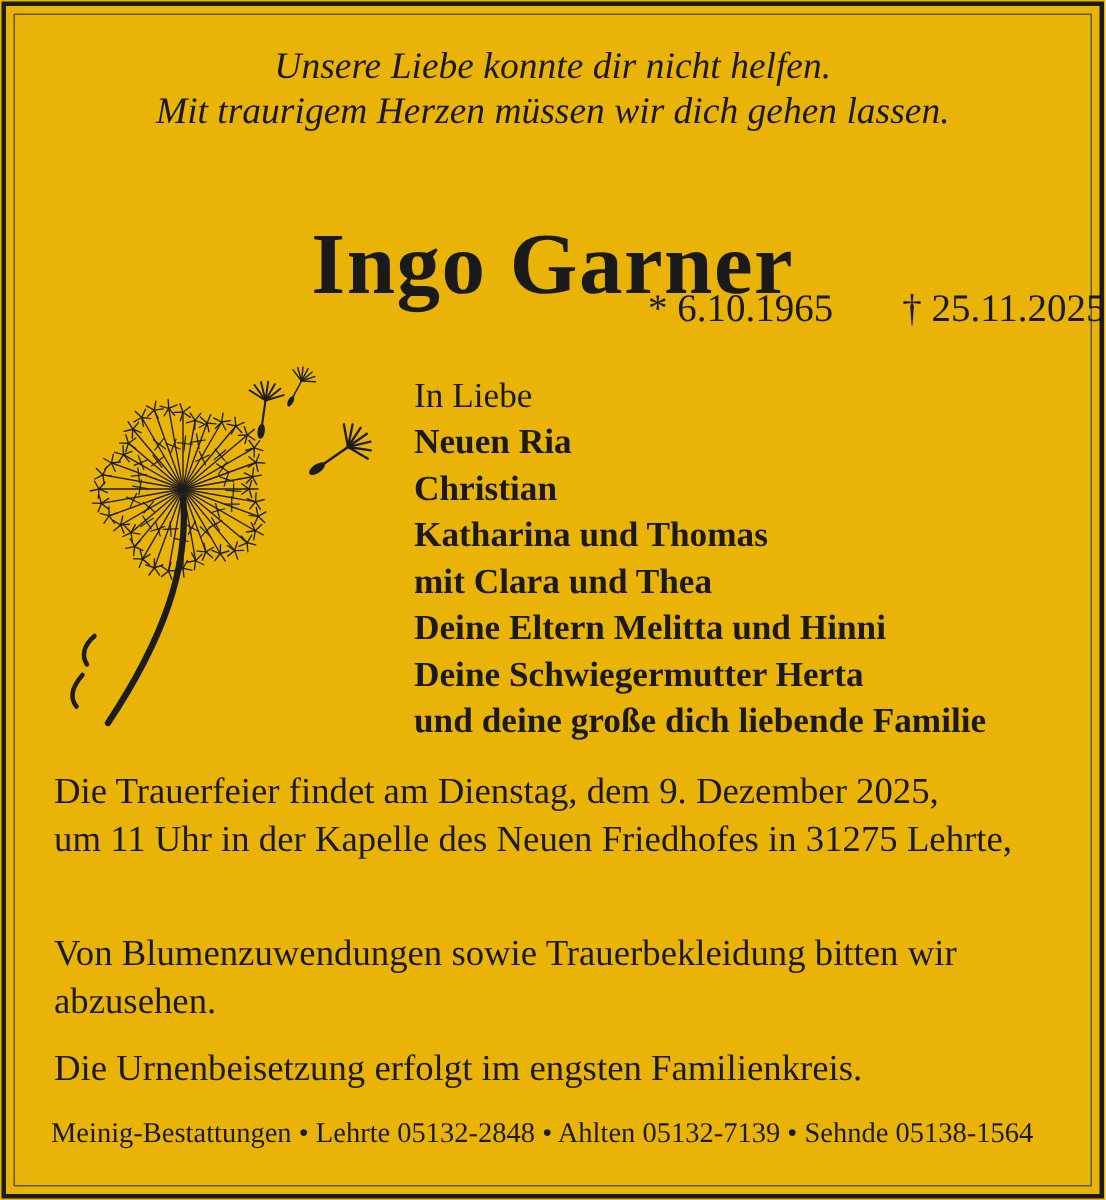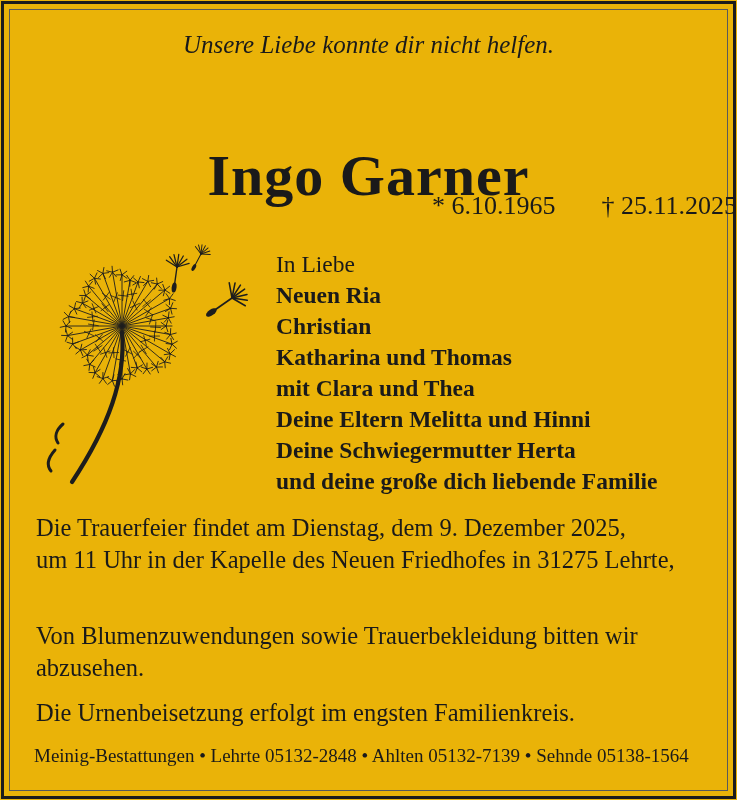--- a/index.html
+++ b/index.html
@@ -34,20 +34,21 @@
 </style>
 </head>
 <body>
 
 <div id="page">
   <div class="frame-outer"></div>
   <div class="frame-inner"></div>
 
   <div class="epitaph">
     <div>Unsere Liebe konnte dir nicht helfen.</div>
+    <div>Mit traurigem Herzen müssen wir dich gehen lassen.</div>
   </div>
 
   <div class="deceased-name">Ingo Garner</div>
 
   <div class="dates">
     <span>* 6.10.1965</span>
     <span>† 25.11.2025</span>
   </div>
 
   <div class="dandelion-wrap">

